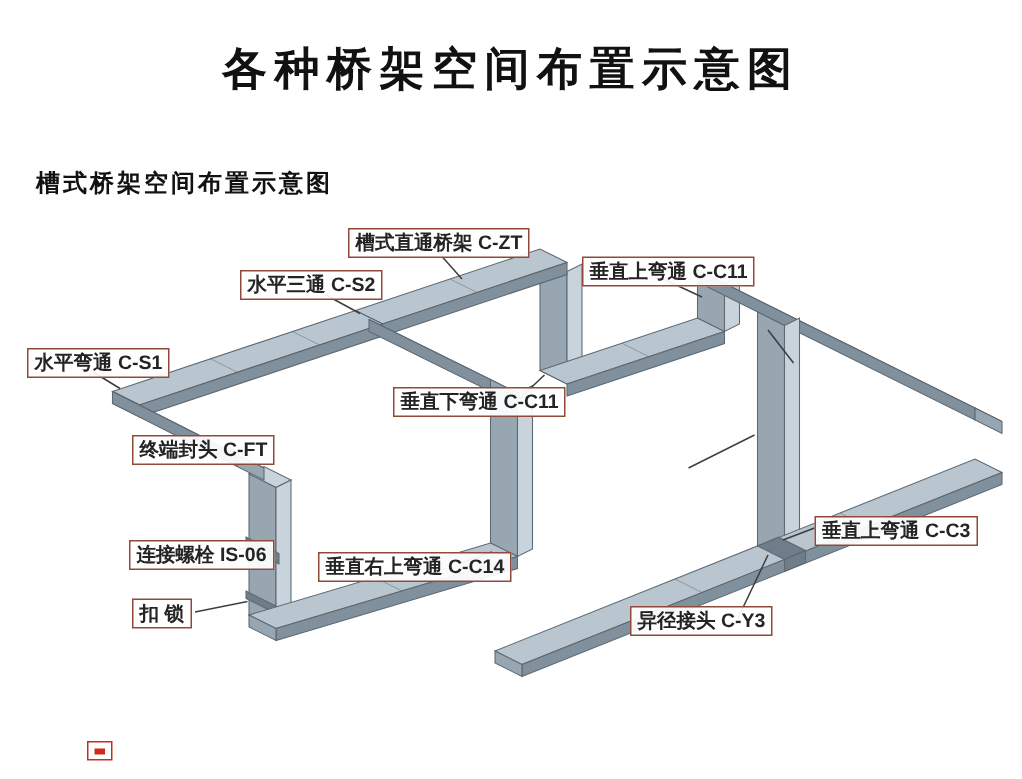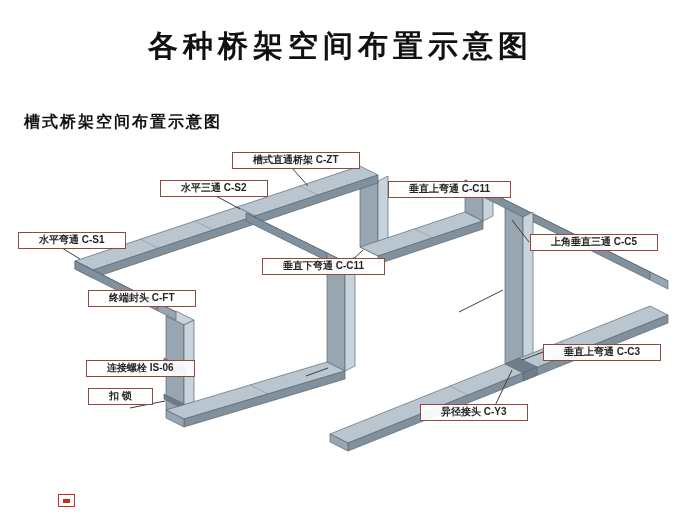--- a/index.html
+++ b/index.html
@@ -14,21 +14,21 @@
     color:var(--c-title-text,#111);
   }
   .subtitle{
     position:absolute;top:112px;left:24px;
     font-size:16px;font-weight:bold;letter-spacing:2px;
     color:var(--c-title-text,#111);
   }
   svg.iso{position:absolute;left:0;top:0;}
   .lbl{
     position:absolute;border:1px solid var(--c-label-border,#8f4a3c);
-    padding:1px 20px;font-size:10px;font-weight:bold;line-height:1.25;
+    padding:1px 4px;font-size:13px;font-weight:bold;line-height:1.25;
     color:var(--c-label-text,#222);background:rgba(255,255,255,.93);
     white-space:nowrap;
   }
   polygon.t {fill:var(--c-tray-top,#b9c6d0);stroke:var(--c-outline,#5c6872);stroke-width:.7;}
   polygon.f {fill:var(--c-tray-front,#80909c);stroke:var(--c-outline,#5c6872);stroke-width:.7;}
   polygon.e {fill:var(--c-tray-side,#97a6b1);stroke:var(--c-outline,#5c6872);stroke-width:.7;}
   polygon.d {fill:var(--c-tray-dark,#6e7d89);stroke:var(--c-outline,#5c6872);stroke-width:.7;}
   polygon.lt{fill:var(--c-tray-light,#c8d3db);stroke:var(--c-outline,#5c6872);stroke-width:.7;}
   line.seam{stroke:var(--c-outline,#5c6872);stroke-width:.6;opacity:.55;}
   line.leader{stroke:var(--c-leader-line,#444);stroke-width:1;}
@@ -146,24 +146,24 @@
       <line class="leader" x1="152" y1="368" x2="166" y2="365"></line>
       <line class="leader" x1="306" y1="376" x2="328" y2="368"></line>
       <line class="leader" x1="543" y1="352" x2="522" y2="360"></line>
       <line class="leader" x1="130" y1="408" x2="165" y2="401"></line>
       <line class="leader" x1="492" y1="412" x2="512" y2="370"></line>
     </g>
   </svg>
 
   <div class="lbl" style="left:232px;top:152px">槽式直通桥架 C-ZT</div>
   <div class="lbl" style="left:160px;top:180px">水平三通 C-S2</div>
-  <div class="lbl" style="left:388px;top:181px">垂直上弯通 C-C11</div>
+  <div class="lbl" style="left:388px;top:171px">垂直上弯通 C-C11</div>
   <div class="lbl" style="left:18px;top:232px">水平弯通 C-S1</div>
   <div class="lbl" style="left:262px;top:258px">垂直下弯通 C-C11</div>
-  <div class="lbl" style="left:530px;top:234px">上角垂直三通 C-C5</div>
   <div class="lbl" style="left:88px;top:290px">终端封头 C-FT</div>
   <div class="lbl" style="left:86px;top:360px">连接螺栓 IS-06</div>
+  <div class="lbl" style="left:212px;top:368px">垂直右上弯通 C-C14</div>
   <div class="lbl" style="left:543px;top:344px">垂直上弯通 C-C3</div>
-  <div class="lbl" style="left:88px;top:388px">扣 锁</div>
+  <div class="lbl" style="left:88px;top:399px">扣 锁</div>
   <div class="lbl" style="left:420px;top:404px">异径接头 C-Y3</div>
 
   <div class="watermark"></div>
 </div>
 
 </body></html>

